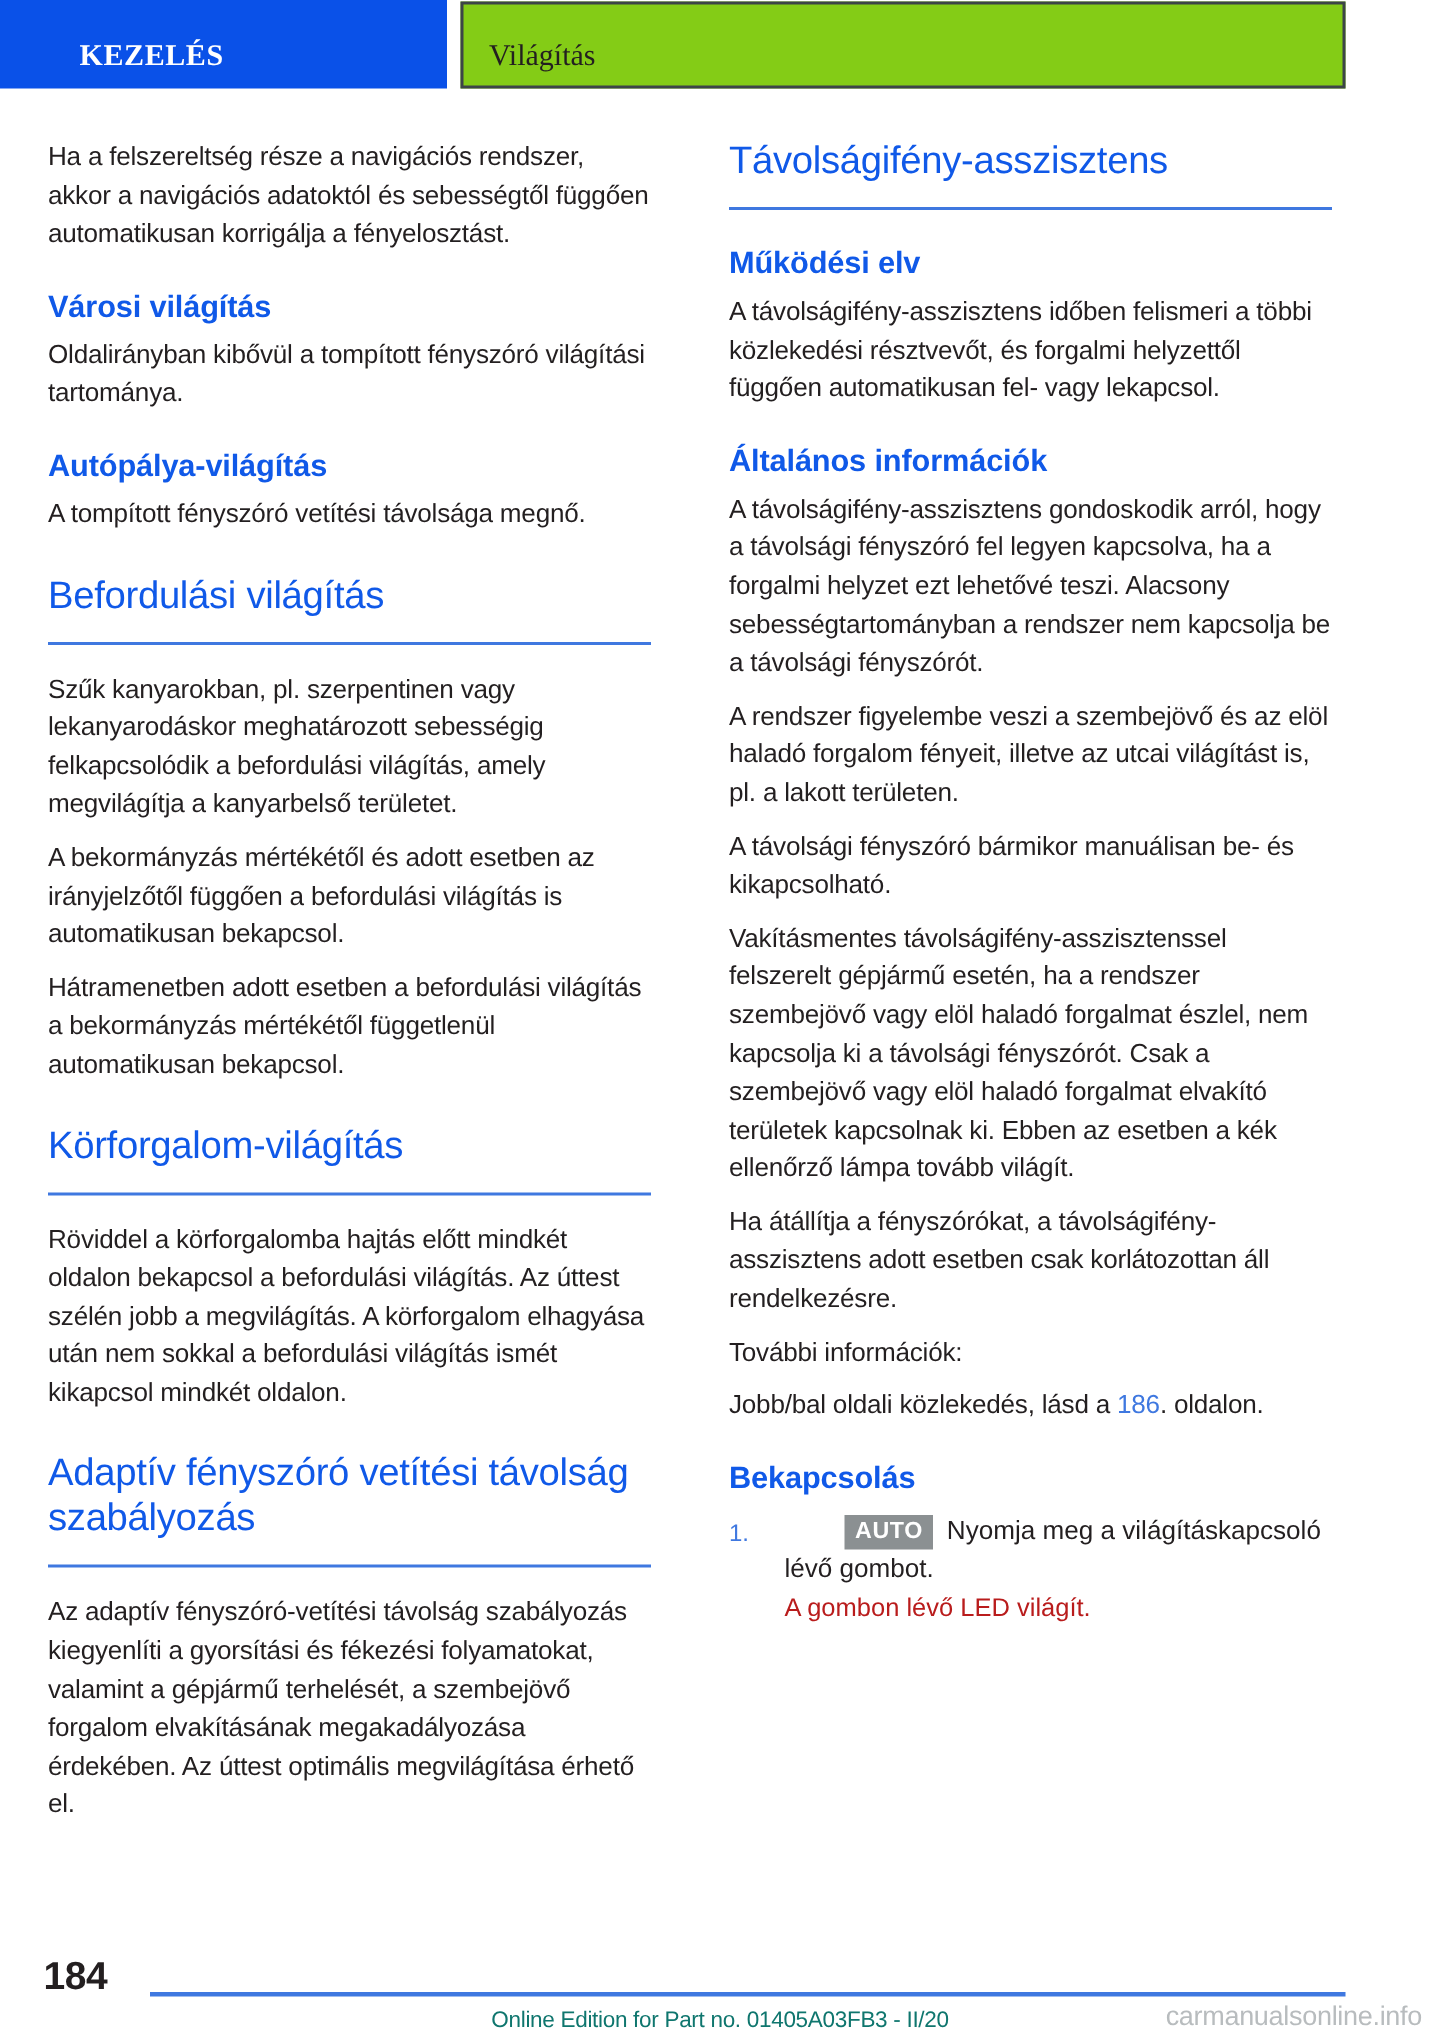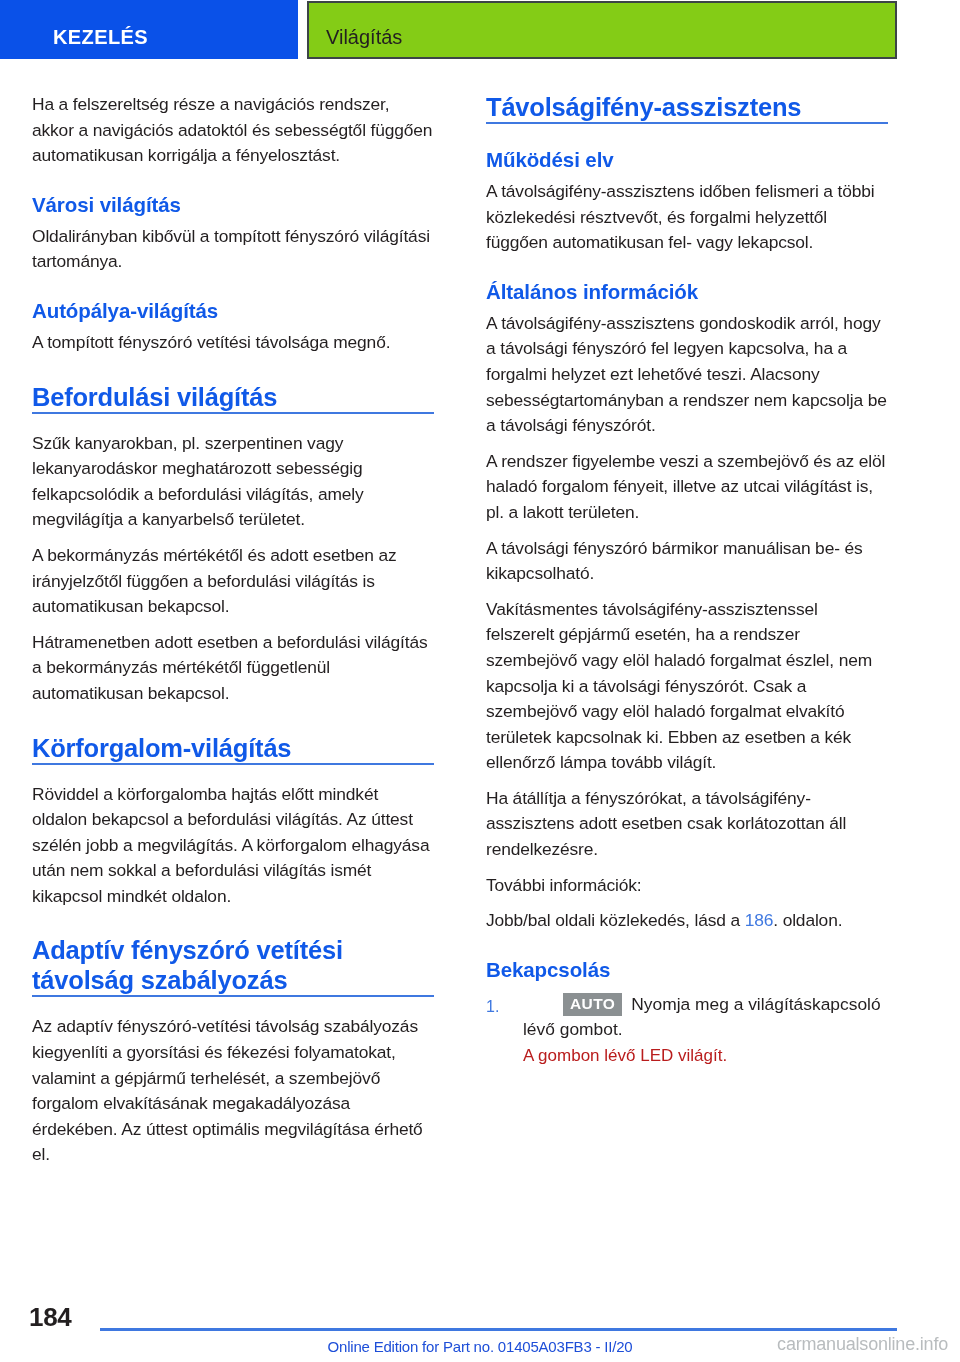--- a/index.html
+++ b/index.html
@@ -17,20 +17,21 @@
     overflow: hidden;
   }
 
   
   .page-header {
     position: absolute;
     top: 0;
     left: 0;
     width: 960px;
     height: 62px;
+    font-family: Liberation Serif, serif;
   }
   .header-chapter {
     position: absolute;
     left: 0;
     top: 0;
     width: 298px;
     height: 59px;
     background: #0a51e8;
     box-sizing: border-box;
   }
@@ -74,24 +75,24 @@
     width: 402px;
   }
   .col-left  { left: 32px; }
   .col-right { left: 486px; }
 
   
   h1.sec-title {
     margin: 0 0 0 0;
     font-size: 25.5px;
     line-height: 30px;
-    font-weight: bold;
+    font-weight: normal;
     color: #1059e8;
     letter-spacing: -0.2px;
-    padding-bottom: 0;
+    padding-bottom: 16px;
     border-bottom: 2.5px solid #3f78e0;
   }
   h2.sub-title {
     margin: 0;
     font-size: 20.5px;
     line-height: 25px;
     font-weight: bold;
     color: #1059e8;
     letter-spacing: -0.1px;
   }
@@ -179,21 +180,21 @@
     height: 2.5px;
     background: #3f78e0;
   }
   .footer-note {
     position: absolute;
     left: 0;
     top: 54px;
     width: 960px;
     text-align: center;
     font-size: 15px;
-    color: #1d4ed8;
+    color: #0f766e;
     letter-spacing: -0.2px;
   }
   .watermark {
     position: absolute;
     right: 12px;
     top: 50px;
     font-size: 18px;
     color: #b8bcbe;
     letter-spacing: -0.2px;
   }

